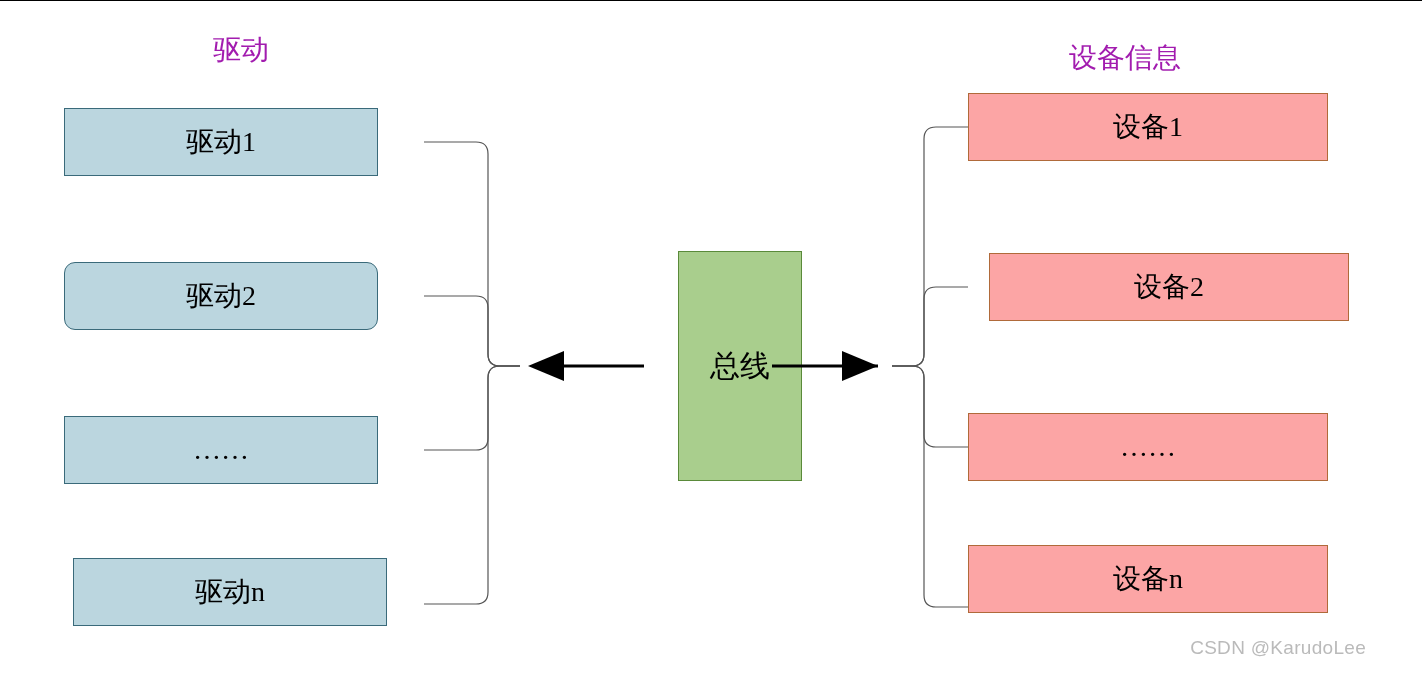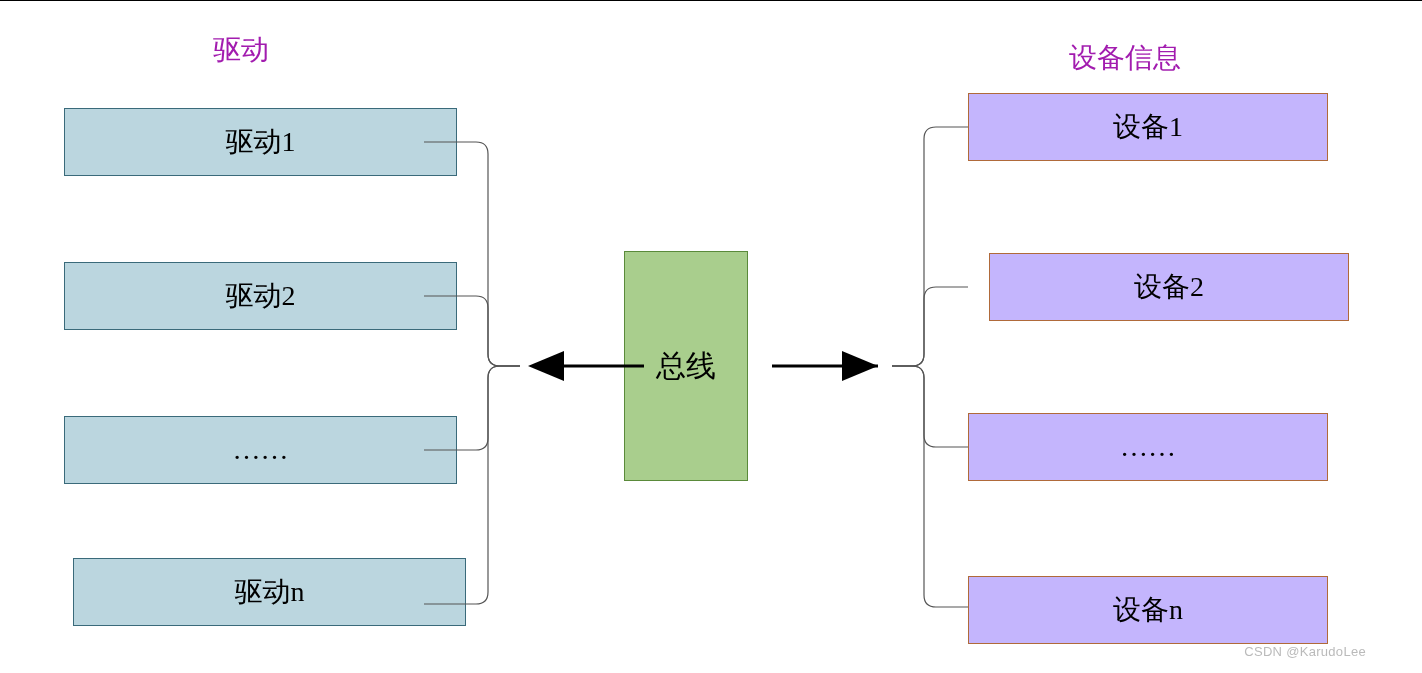--- a/index.html
+++ b/index.html
@@ -20,29 +20,29 @@
     .box {
       position: absolute;
       border: 1.5px solid;
       display: flex;
       align-items: center;
       justify-content: center;
       font-size: 28px;
       color: #000;
     }
     .box-blue {
-      width: 393px;
+      width: 314px;
       height: 68px;
       background: #bbd6df;
       border-color: #3a6a7a;
     }
     .box-orange {
       width: 360px;
       height: 68px;
-      background: #c4b5fd;
+      background: #fca5a5;
       border-color: #b06a3a;
     }
     .box-green {
       position: absolute;
       background: #a9ce8d;
       border: 1.5px solid #5a8a3a;
       width: 124px;
       height: 230px;
       display: flex;
       align-items: center;
@@ -52,58 +52,58 @@
     .svg-layer {
       position: absolute;
       top: 0; left: 0;
       width: 1422px;
       height: 673px;
       pointer-events: none;
     }
     .watermark {
       position: absolute;
       font-family: Arial, sans-serif;
-      font-size: 13px;
+      font-size: 19px;
       color: rgba(130,130,130,0.55);
       letter-spacing: 0.3px;
     }
   </style>
 </head>
 <body>
 
 <div class="col-header" style="left:213px; top:30px;">驱动</div>
 <div class="col-header" style="left:1069px; top:38px;">设备信息</div>
 
 <div class="box box-blue" style="left:64px; top:107px;">
     <span>驱动1</span>
   </div>
-<div class="box box-blue" style="left:64px; top:261px;">
+<div class="box box-blue" style="left:64px; top:261px;border-radius:11px;">
     <span>驱动2</span>
   </div>
 <div class="box box-blue" style="left:64px; top:415px;">
     <span>……</span>
   </div>
 <div class="box box-blue" style="left:64px; top:557px;margin-left:9px;">
     <span>驱动n</span>
   </div>
 
 <div class="box box-orange" style="left:968px; top:92px;">
     <span>设备1</span>
   </div>
 <div class="box box-orange" style="left:968px; top:252px;margin-left:21px;">
     <span>设备2</span>
   </div>
 <div class="box box-orange" style="left:968px; top:412px;">
     <span>……</span>
   </div>
-<div class="box box-orange" style="left:968px; top:575px;">
+<div class="box box-orange" style="left:968px; top:544px;">
     <span>设备n</span>
   </div>
 
-<div class="box-green" style="left:624px; top:250px;">
+<div class="box-green" style="left:678px; top:250px;">
     <span>总线</span>
   </div>
 
 <svg class="svg-layer" viewBox="0 0 1422 673">
   <defs>
     <marker id="arrowL" markerWidth="14" markerHeight="14" refX="2" refY="5" orient="auto">
       <path d="M12,0 L0,5 L12,10 z" fill="#000"></path>
     </marker>
     <marker id="arrowR" markerWidth="14" markerHeight="14" refX="12" refY="5" orient="auto">
       <path d="M0,0 L12,5 L0,10 z" fill="#000"></path>

